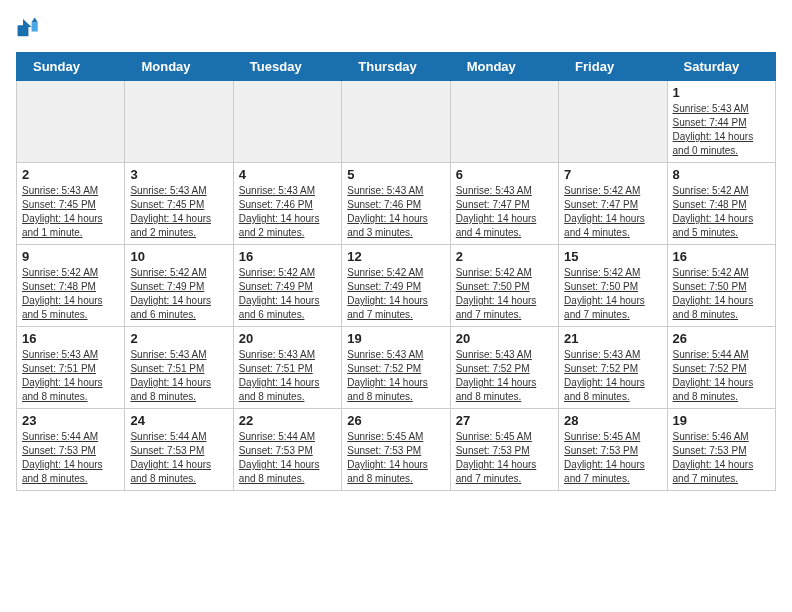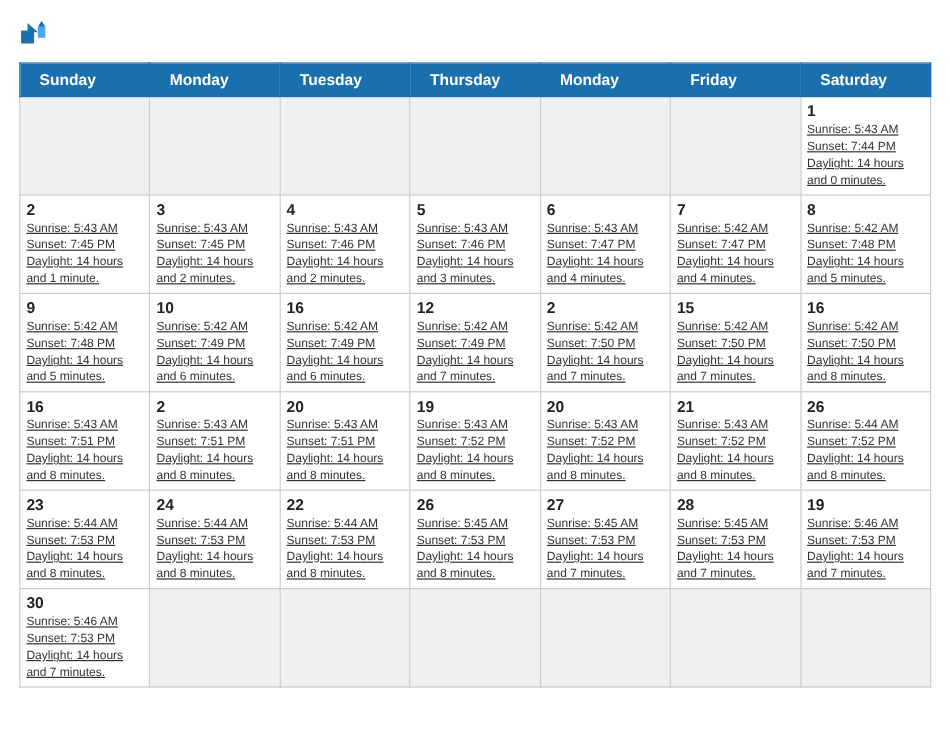--- a/index.html
+++ b/index.html
@@ -239,26 +239,14 @@
         </td>
         <td>
           <span class="day-number">28</span>
           <div class="day-info">Sunrise: 5:45 AM<br>Sunset: 7:53 PM<br>Daylight: 14 hours and 7 minutes.</div>
         </td>
         <td>
           <span class="day-number">19</span>
           <div class="day-info">Sunrise: 5:46 AM<br>Sunset: 7:53 PM<br>Daylight: 14 hours and 7 minutes.</div>
         </td>
       </tr>
-      <tr>
-        <td>
-          <span class="day-number">30</span>
-          <div class="day-info">Sunrise: 5:46 AM<br>Sunset: 7:53 PM<br>Daylight: 14 hours and 7 minutes.</div>
-        </td>
-        <td class="empty"></td>
-        <td class="empty"></td>
-        <td class="empty"></td>
-        <td class="empty"></td>
-        <td class="empty"></td>
-        <td class="empty"></td>
-      </tr>
     </tbody>
 </table>
 
 </body></html>

